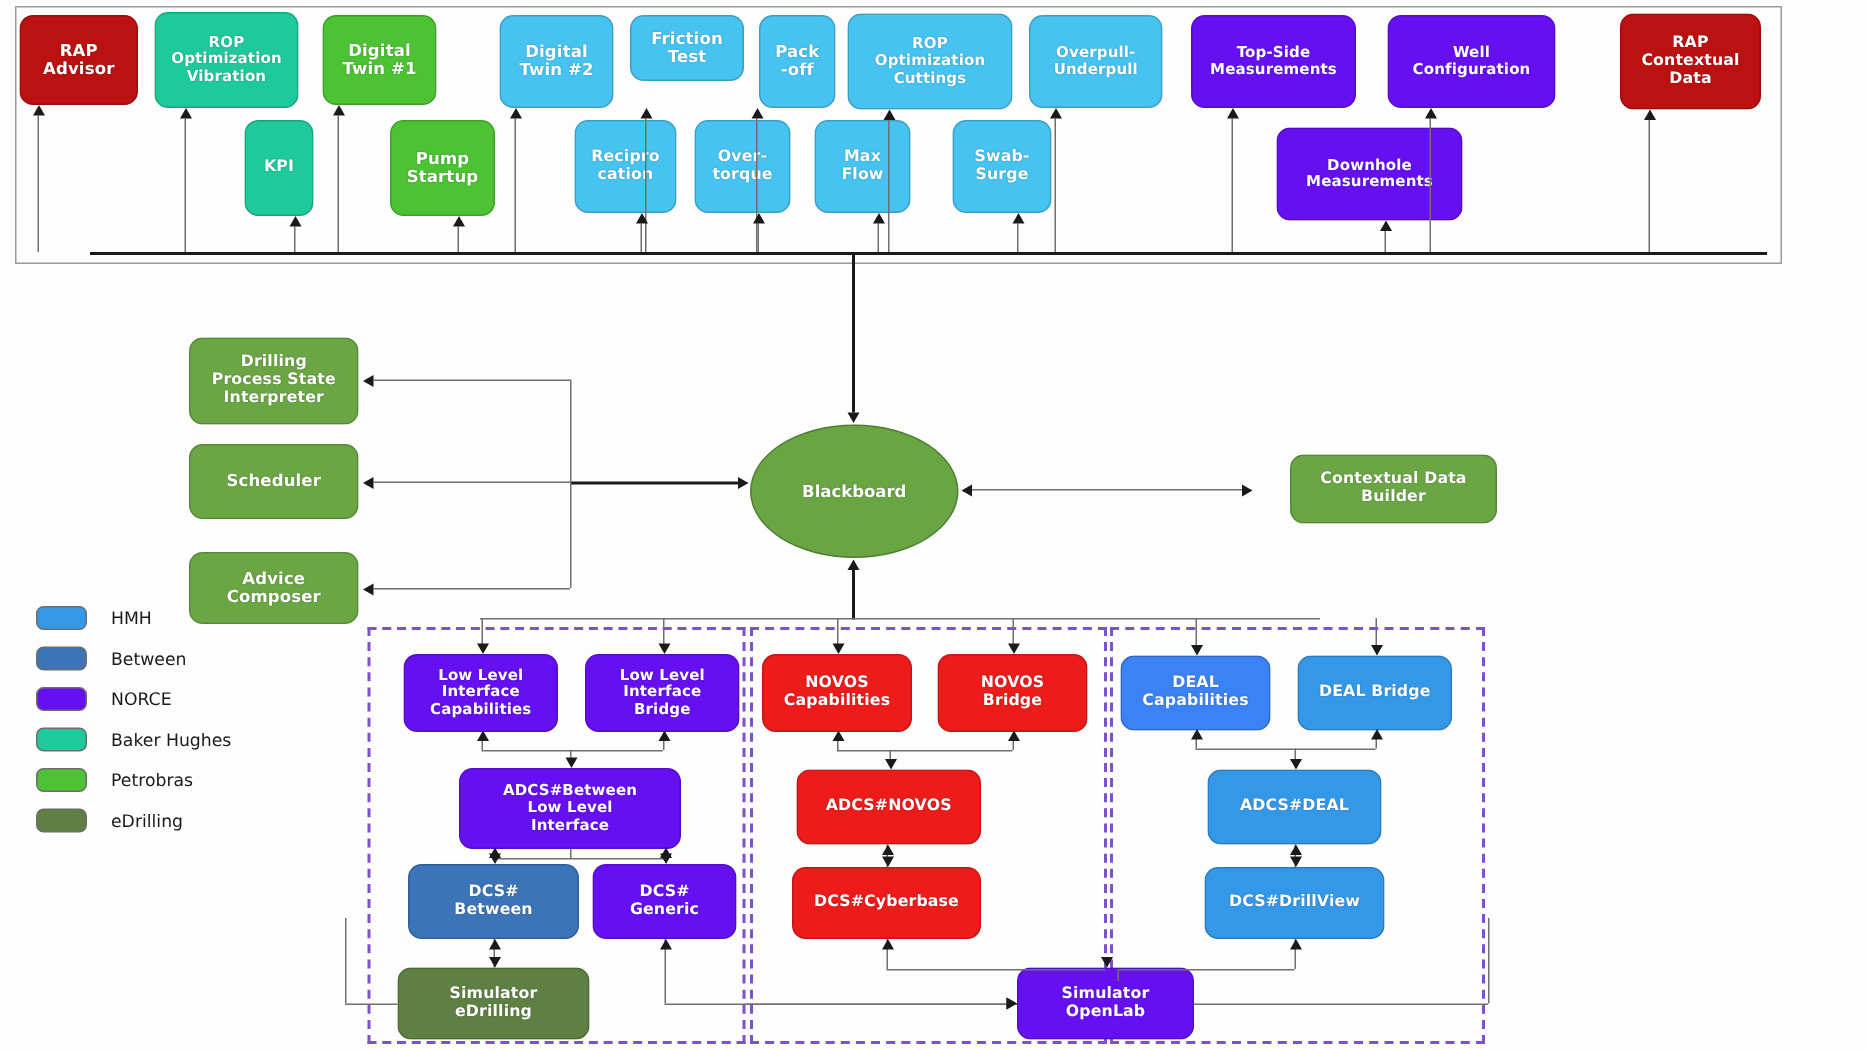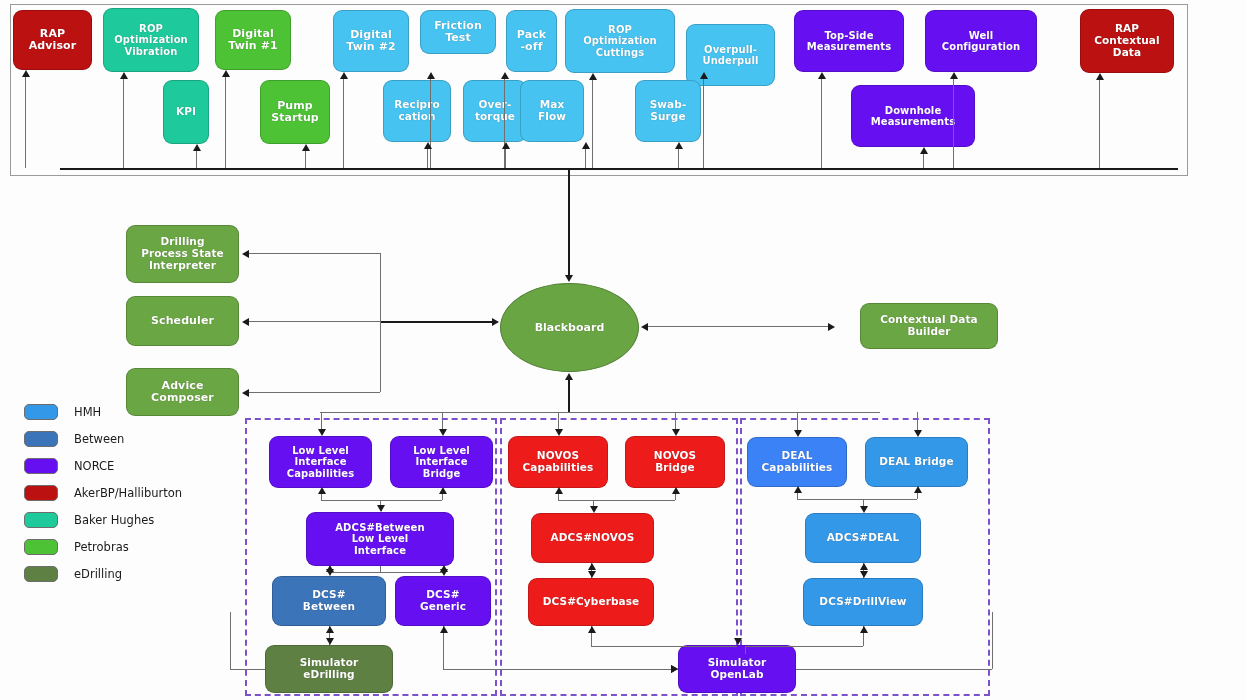--- a/index.html
+++ b/index.html
@@ -79,21 +79,21 @@
       </div>
       <div class="node" style="left: 420px; top: 10px; width: 76px; height: 44px; background: rgb(70, 195, 240); font-size: 11px; border: 1px solid rgba(0, 0, 0, 0.18);">
         <span>Friction<br>Test</span>
       </div>
       <div class="node" style="left: 506px; top: 10px; width: 51px; height: 62px; background: rgb(70, 195, 240); font-size: 11px; border: 1px solid rgba(0, 0, 0, 0.18);">
         <span>Pack<br>-off</span>
       </div>
       <div class="node" style="left: 565px; top: 9px; width: 110px; height: 64px; background: rgb(70, 195, 240); font-size: 10px; border: 1px solid rgba(0, 0, 0, 0.18);">
         <span>ROP<br>Optimization<br>Cuttings</span>
       </div>
-      <div class="node" style="left: 686px; top: 24px; width: 89px; height: 62px; background: rgb(70, 195, 240); font-size: 10px; border: 1px solid rgba(0, 0, 0, 0.18);">
+      <div class="node" style="left: 686px; top: 10px; width: 89px; height: 62px; background: rgb(70, 195, 240); font-size: 10px; border: 1px solid rgba(0, 0, 0, 0.18);">
         <span>Overpull-<br>Underpull</span>
       </div>
       <div class="node" style="left: 794px; top: 10px; width: 110px; height: 62px; background: rgb(102, 16, 242); font-size: 10px; border: 1px solid rgba(0, 0, 0, 0.18);">
         <span>Top-Side<br>Measurements</span>
       </div>
       <div class="node" style="left: 925px; top: 10px; width: 112px; height: 62px; background: rgb(102, 16, 242); font-size: 10px; border: 1px solid rgba(0, 0, 0, 0.18);">
         <span>Well<br>Configuration</span>
       </div>
       <div class="node" style="left: 1080px; top: 9px; width: 94px; height: 64px; background: rgb(187, 17, 17); font-size: 10.5px; border: 1px solid rgba(0, 0, 0, 0.18);">
         <span>RAP<br>Contextual<br>Data</span>
@@ -105,21 +105,21 @@
       </div>
       <div class="node" style="left: 260px; top: 80px; width: 70px; height: 64px; background: rgb(76, 194, 52); font-size: 11px; border: 1px solid rgba(0, 0, 0, 0.18);">
         <span>Pump<br>Startup</span>
       </div>
       <div class="node" style="left: 383px; top: 80px; width: 68px; height: 62px; background: rgb(70, 195, 240); font-size: 10.5px; border: 1px solid rgba(0, 0, 0, 0.18);">
         <span>Recipro<br>cation</span>
       </div>
       <div class="node" style="left: 463px; top: 80px; width: 64px; height: 62px; background: rgb(70, 195, 240); font-size: 10.5px; border: 1px solid rgba(0, 0, 0, 0.18);">
         <span>Over-<br>torque</span>
       </div>
-      <div class="node" style="left: 520px; top: 80px; width: 64px; height: 62px; background: rgb(70, 195, 240); font-size: 10.5px; border: 1px solid rgba(0, 0, 0, 0.18);">
+      <div class="node" style="left: 543px; top: 80px; width: 64px; height: 62px; background: rgb(70, 195, 240); font-size: 10.5px; border: 1px solid rgba(0, 0, 0, 0.18);">
         <span>Max<br>Flow</span>
       </div>
       <div class="node" style="left: 635px; top: 80px; width: 66px; height: 62px; background: rgb(70, 195, 240); font-size: 10.5px; border: 1px solid rgba(0, 0, 0, 0.18);">
         <span>Swab-<br>Surge</span>
       </div>
       <div class="node" style="left: 851px; top: 85px; width: 124px; height: 62px; background: rgb(102, 16, 242); font-size: 10px; border: 1px solid rgba(0, 0, 0, 0.18);">
         <span>Downhole<br>Measurements</span>
       </div>
     </div>
 
@@ -341,24 +341,20 @@
       </div>
       <div class="leg-row">
         <div class="leg-sw" style="background: rgb(59, 116, 185);"></div>
         <div class="leg-lb">Between</div>
       </div>
       <div class="leg-row">
         <div class="leg-sw" style="background: rgb(102, 16, 242);"></div>
         <div class="leg-lb">NORCE</div>
       </div>
       <div class="leg-row">
-        <div class="leg-sw" style="background: rgb(187, 17, 17);"></div>
-        <div class="leg-lb">AkerBP/Halliburton</div>
-      </div>
-      <div class="leg-row">
         <div class="leg-sw" style="background: rgb(30, 201, 155);"></div>
         <div class="leg-lb">Baker Hughes</div>
       </div>
       <div class="leg-row">
         <div class="leg-sw" style="background: rgb(76, 194, 52);"></div>
         <div class="leg-lb"> Petrobras</div>
       </div>
       <div class="leg-row">
         <div class="leg-sw" style="background: rgb(95, 128, 67);"></div>
         <div class="leg-lb">eDrilling</div>

